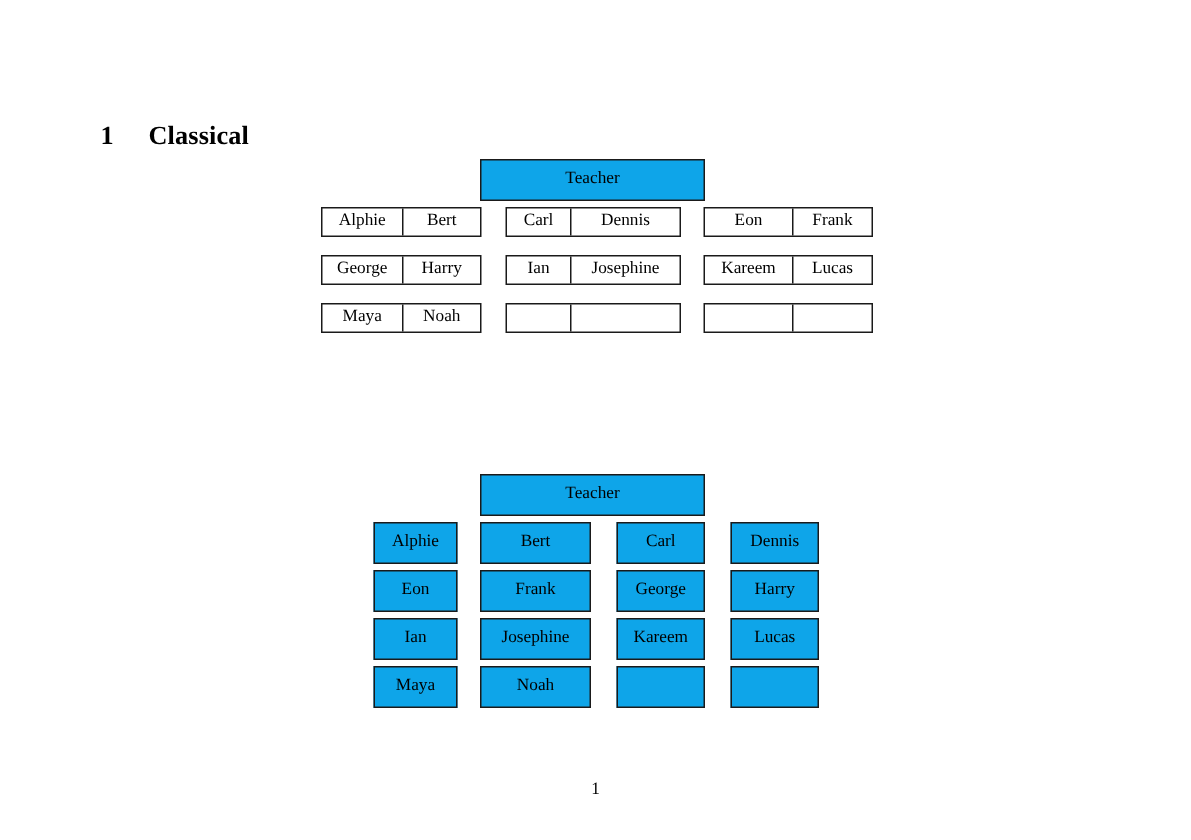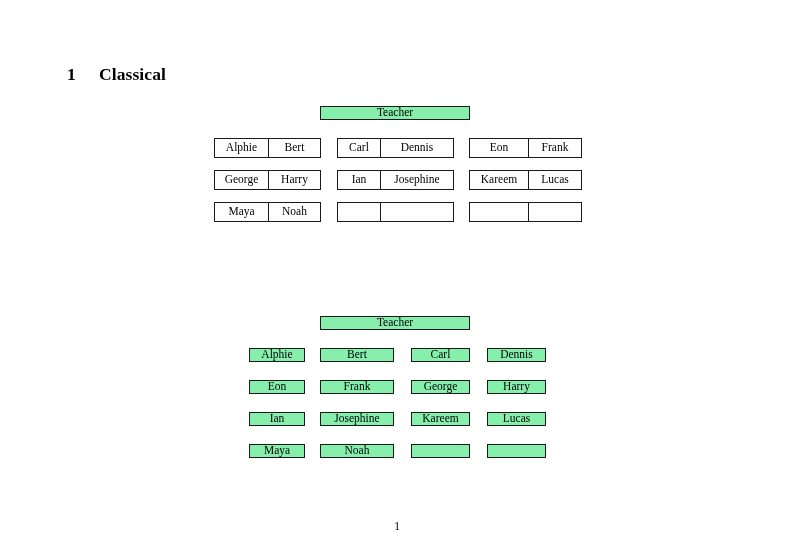--- a/index.html
+++ b/index.html
@@ -24,35 +24,36 @@
   }
 
   
   .section-heading {
     position: absolute;
     font-weight: bold;
     font-size: 17.5px;
     line-height: 1;
     white-space: nowrap;
     letter-spacing: 0.1px;
+    margin-top: 16px;
   }
   .section-heading .sec-num {
     display: inline-block;
     width: 32px;
   }
   #heading-classical   { left: 67px;  top: 66px; }
   #heading-distributed { left: 67px;  top: 277px; }
 
   
   .box {
     position: absolute;
     box-sizing: border-box;
     border: 1px solid #1a1a1a;
-    background: #86efac;
-    height: 14px;
+    background: #0ea5e9;
+    height: 28px;
     display: flex;
     align-items: center;
     justify-content: center;
     font-size: 11.5px;
     line-height: 1;
     white-space: nowrap;
   }
 
   
   .split-box {

